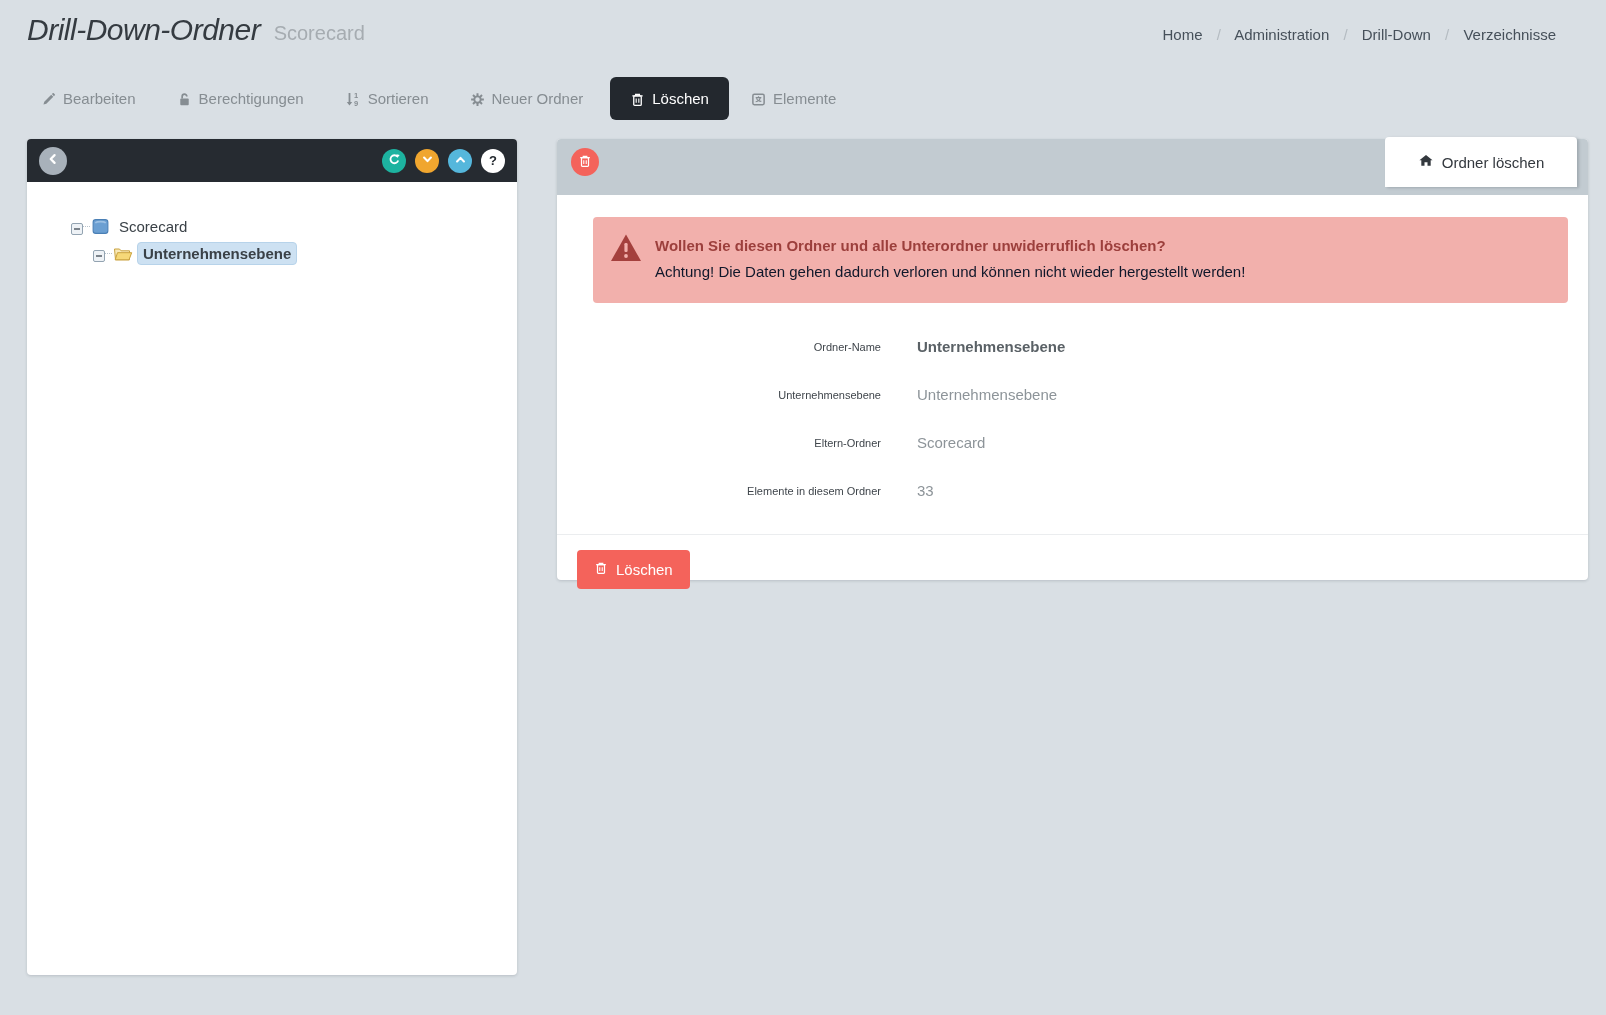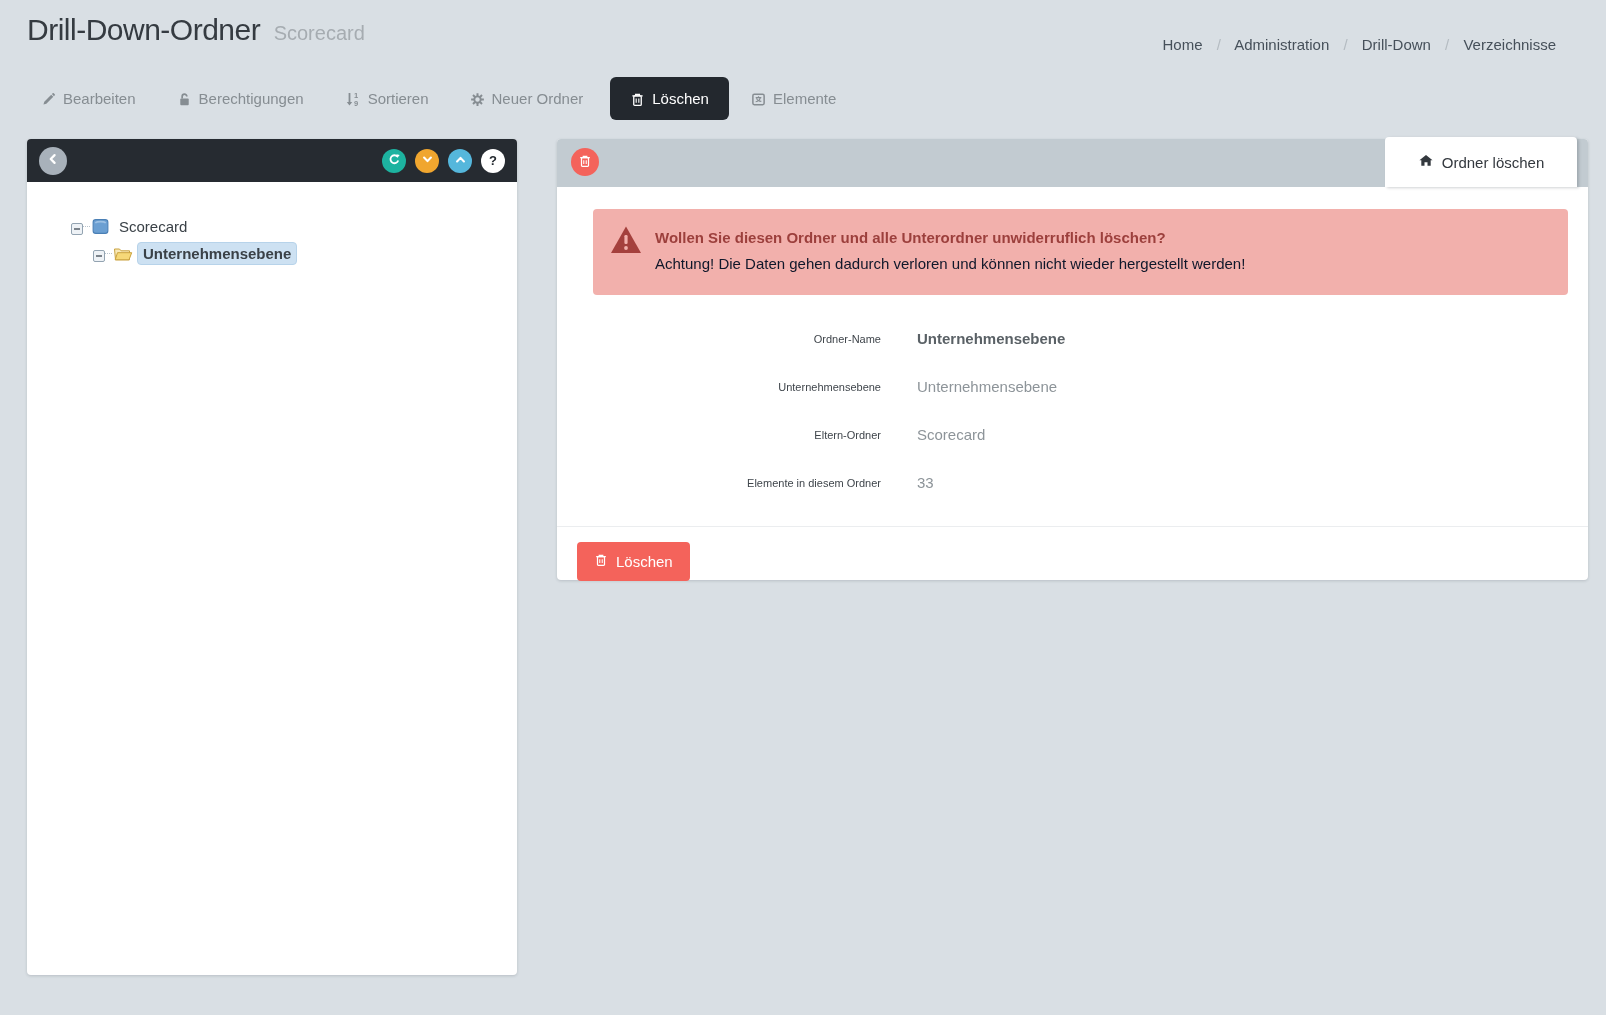--- a/index.html
+++ b/index.html
@@ -7,24 +7,24 @@
   body {
     font-family: "Liberation Sans", "DejaVu Sans", sans-serif;
     background:#d9dfe4;
     color:#3a4147;
     overflow:hidden;
   }
   #stage { position:relative; width:1606px; height:1015px; }
 
   
   .page-head { position:absolute; left:27px; top:13px; white-space:nowrap; }
-  .page-title { display:inline; font-size:30px; font-weight:500; color:#353b41; letter-spacing:-0.5px;}
+  .page-title { display:inline; font-size:30px; font-weight:500; color:#353b41; letter-spacing:-0.5px;font-style:italic;}
   .page-subtitle { display:inline; font-size:20px; font-weight:400; color:#a6acb1; margin-left:9px; }
 
-  .breadcrumb { position:absolute; top:36px; right:50px; font-size:15px; }
+  .breadcrumb { position:absolute; top:26px; right:50px; font-size:15px; }
   .breadcrumb span.crumb { color:#46505a; cursor:pointer; }
   .breadcrumb span.sep { color:#b4bbc1; margin:0 10px; }
 
   
   .toolbar { position:absolute; left:41px; top:75px; height:46px; display:flex; align-items:center; }
   .tool-btn {
     display:flex; align-items:flex-end; gap:7px;
     background:none; border:none; cursor:pointer;
     font-family:inherit; font-size:15px; color:#868d92;
     margin-right:41px; padding:0;
@@ -66,21 +66,21 @@
   .dots { width:7px; border-top:1px dotted #b9c4cd; height:0; flex:0 0 auto; }
   .node-icon { margin:0 4px 0 1px; flex:0 0 auto; display:flex; }
   .node-label { color:#3a4147; cursor:pointer; padding:2px 5px; }
   .tree-row.selected .node-label {
     font-weight:bold; background:#cde1f2; border:1px solid #b7d3ea; border-radius:4px;
   }
 
   
   #detail-panel { left:557px; top:139px; width:1031px; height:441px; }
   .detail-head {
-    position:relative; height:48px; background:#c2cbd1; border-radius:4px 4px 0 0;
+    position:relative; height:56px; background:#c2cbd1; border-radius:4px 4px 0 0;
   }
   .cb-del { position:absolute; left:14px; top:9px; width:28px; height:28px; background:#f4635b; }
   .head-tab {
     position:absolute; right:11px; top:-2px; height:50px; width:192px;
     background:#fff; border-radius:4px 4px 0 0;
     display:flex; align-items:center; justify-content:center; gap:8px;
     font-size:15px; color:#33383e; cursor:pointer; z-index:2;
     box-shadow:2px 1px 3px rgba(40,50,60,.22);
   }
   .detail-body { padding:22px 20px 0 20px; }

